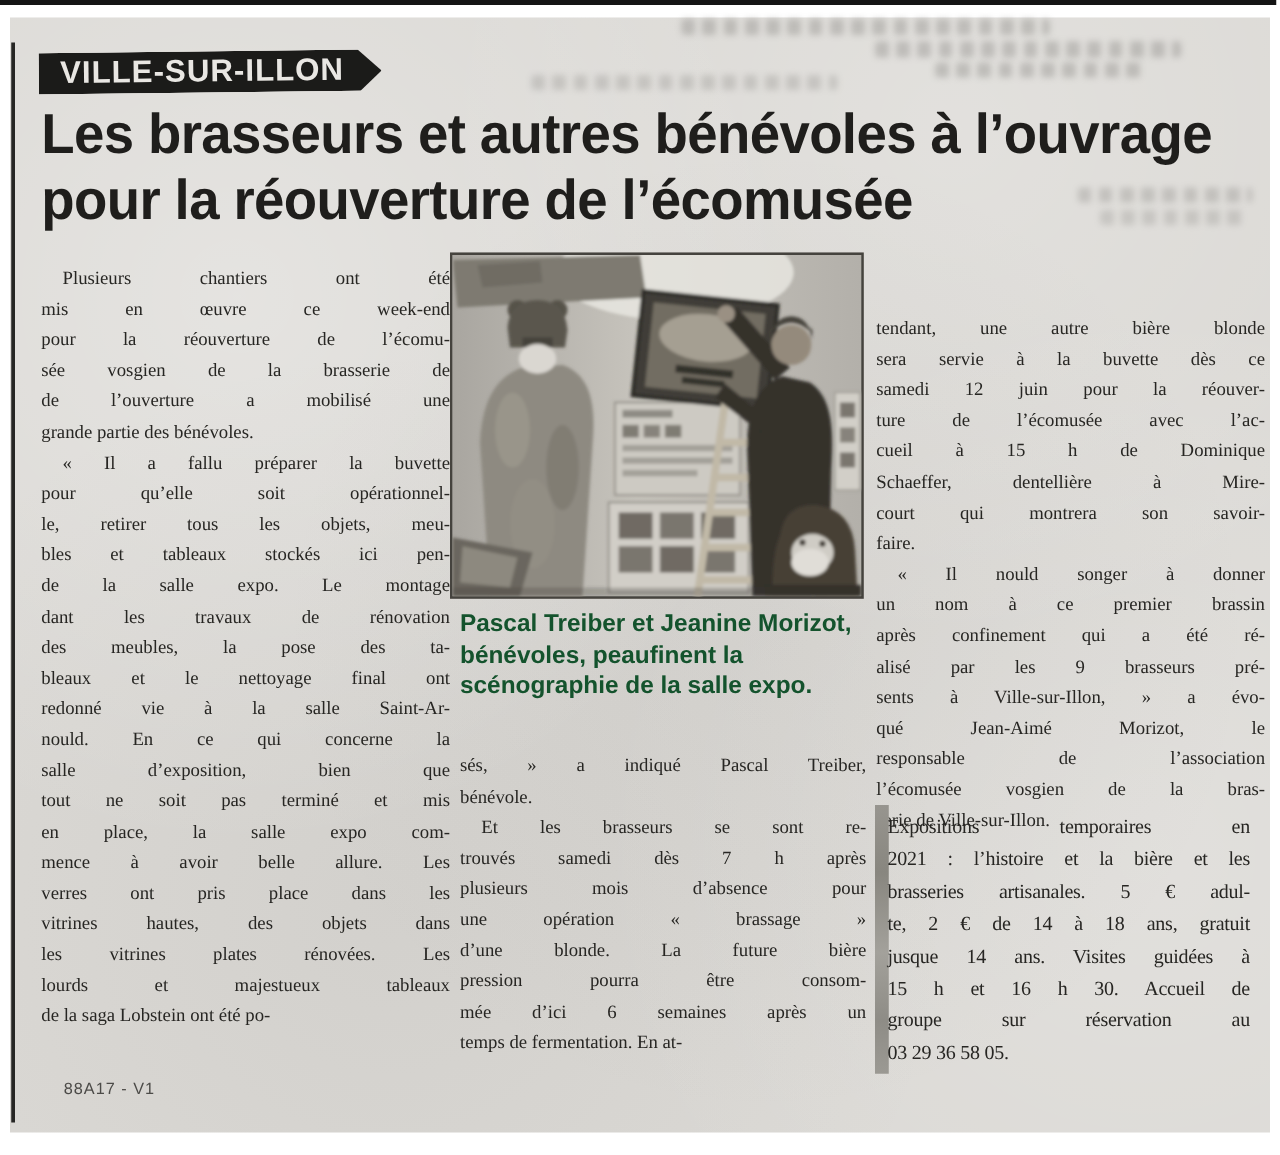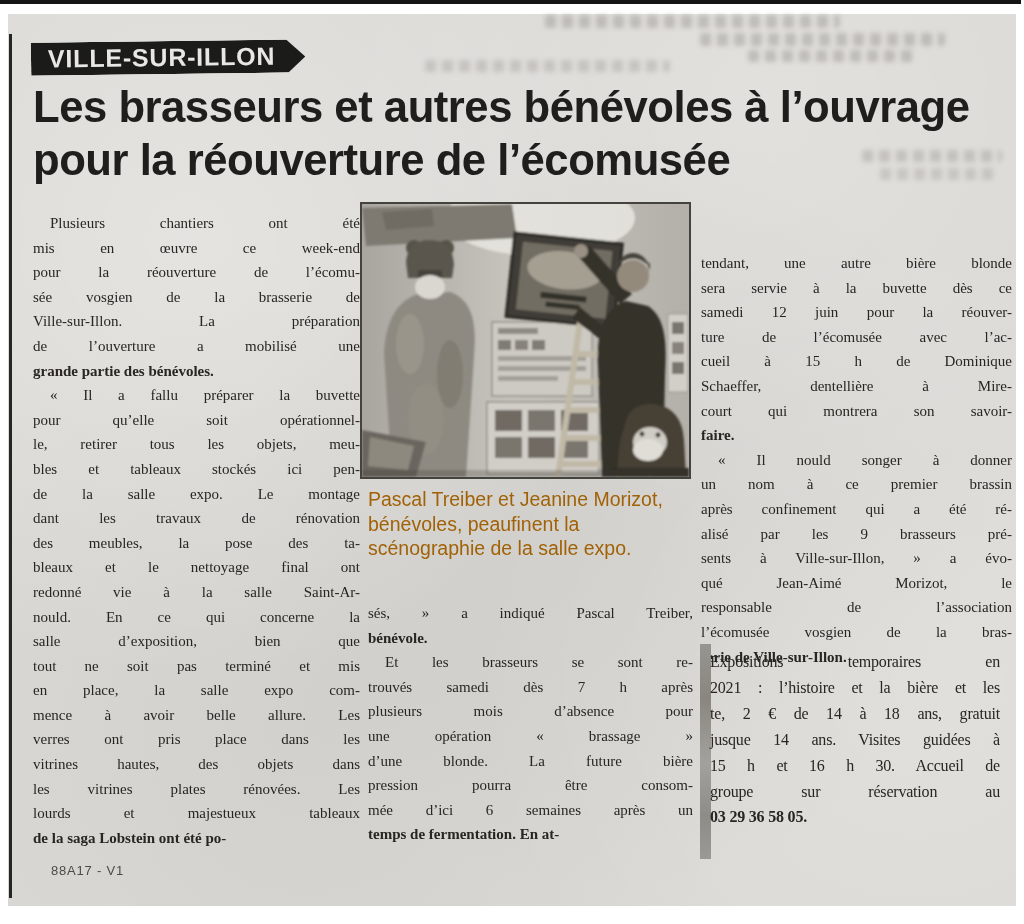--- a/index.html
+++ b/index.html
@@ -54,33 +54,33 @@
   }
 
   
   .col{position:absolute;color:#272623;font-size:15px;line-height:24.6px;}
   .col1{left:33px;top:211px;width:327px;}
   .col2text{left:368px;top:601px;width:325px;}
   .col3{left:701px;top:211px;width:311px;margin-top:40px;}
   .ln{text-align:justify;text-align-last:justify;white-space:nowrap;overflow:visible;}
   .ln{white-space:normal;}
   .ln.ind{text-indent:17px;}
-  .ln.end{text-align:center;text-align-last:left;font-weight:bold;}
+  .ln.end{text-align:center;text-align-last:left;}
 
   
   .photo{
     position:absolute;left:360px;top:202px;width:331px;height:277px;
     border:2px solid #45433e;box-sizing:border-box;background:#b9b6b0;
   }
   .photo svg{display:block;width:100%;height:100%;}
 
   .caption{
     position:absolute;left:368px;top:487px;width:322px;
-    font-family:"Liberation Sans", sans-serif;font-weight:400;
-    font-size:19.5px;line-height:24.5px;color:#a16207;
+    font-family:"Liberation Sans", sans-serif;font-weight:700;
+    font-size:19.5px;line-height:24.5px;color:#14532d;
   }
 
   
   .infobox-bar{
     position:absolute;left:700px;top:644px;width:11px;height:215px;
     background:linear-gradient(#97958f,#88867f 25%,#a3a19b 55%,#8e8c86 80%,#9b9993);
   }
   .infobox{
     position:absolute;left:710px;top:649px;width:290px;
     color:#272623;font-size:16px;line-height:25.9px;letter-spacing:-.2px;
@@ -113,21 +113,20 @@
 <h1 class="headline" style="margin:0;">
   <div>Les brasseurs et autres bénévoles à l’ouvrage</div>
   <div>pour la réouverture de l’écomusée</div>
 </h1>
 
 <div class="col col1">
     <div class="ln ind">Plusieurs chantiers ont été</div>
     <div class="ln">mis en œuvre ce week-end</div>
     <div class="ln">pour la réouverture de l’écomu-</div>
     <div class="ln">sée vosgien de la brasserie de</div>
-    <div class="ln">Ville-sur-Illon. La préparation</div>
     <div class="ln">de l’ouverture a mobilisé une</div>
     <div class="ln end">grande partie des bénévoles.</div>
     <div class="ln ind">« Il a fallu préparer la buvette</div>
     <div class="ln">pour qu’elle soit opérationnel-</div>
     <div class="ln">le, retirer tous les objets, meu-</div>
     <div class="ln">bles et tableaux stockés ici pen-</div>
     <div class="ln">de la salle expo. Le montage</div>
     <div class="ln">dant les travaux de rénovation</div>
     <div class="ln">des meubles, la pose des ta-</div>
     <div class="ln">bleaux et le nettoyage final ont</div>
@@ -276,20 +275,21 @@
     <div class="ln">qué Jean-Aimé Morizot, le</div>
     <div class="ln">responsable de l’association</div>
     <div class="ln">l’écomusée vosgien de la bras-</div>
     <div class="ln end">serie de Ville-sur-Illon.</div>
   </div>
 
 <div class="infobox-bar"></div>
 <div class="col infobox">
     <div class="ln">Expositions temporaires en</div>
     <div class="ln">2021 : l’histoire et la bière et les</div>
+    <div class="ln">brasseries artisanales. 5 € adul-</div>
     <div class="ln">te, 2 € de 14 à 18 ans, gratuit</div>
     <div class="ln">jusque 14 ans. Visites guidées à</div>
     <div class="ln">15 h et 16 h 30. Accueil de</div>
     <div class="ln">groupe sur réservation au</div>
     <div class="ln end">03 29 36 58 05.</div>
   </div>
 
 <div class="footer-code">88A17 - V1</div>
 
 </body></html>

